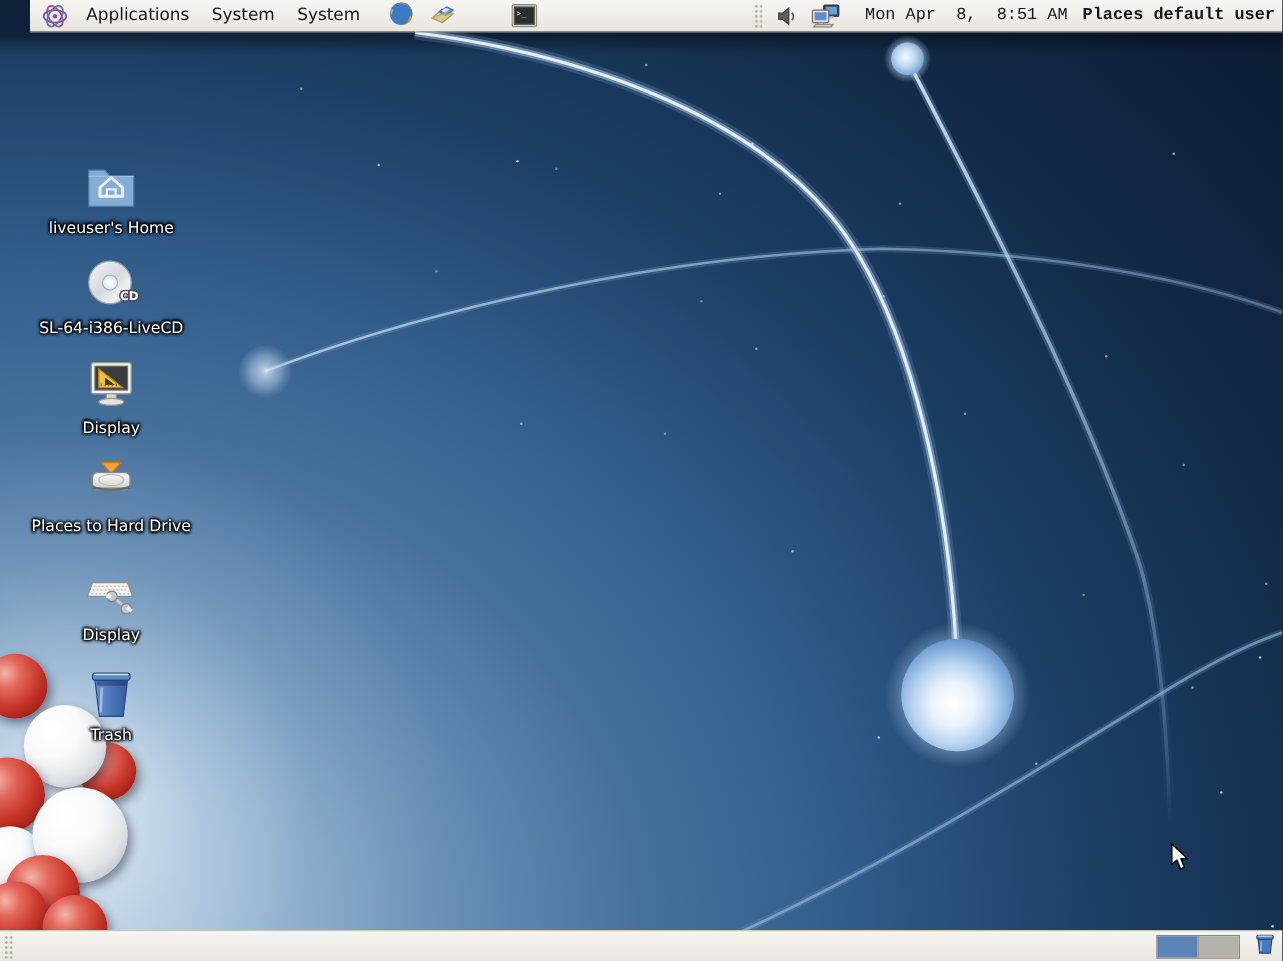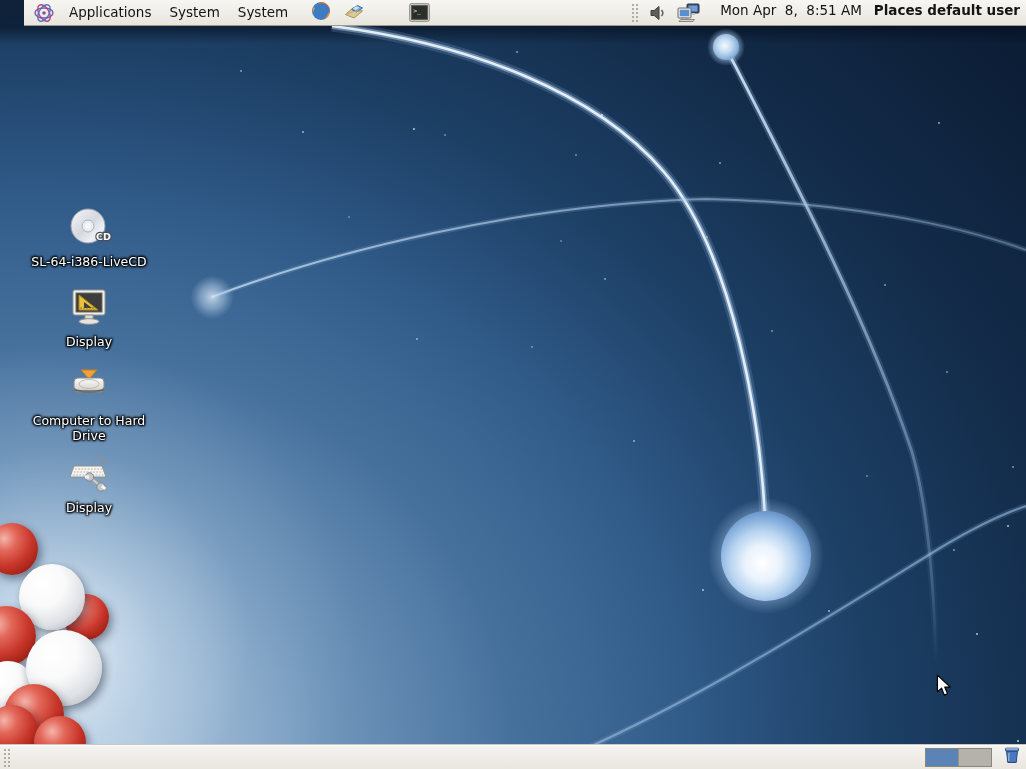--- a/index.html
+++ b/index.html
@@ -38,21 +38,21 @@
     text-shadow:1px 1px 2px #000, -1px 1px 2px #000, 1px -1px 2px #000, -1px -1px 2px #000, 0 0 3px #000;}
 
   
   .top-panel{position:absolute;top:0;left:0;right:0;height:25px;z-index:10;
     background:linear-gradient(#f8f6f2,#e8e5de);border-bottom:1px solid #a09a8e;
     display:flex;align-items:center;font-size:13.5px;color:#141414;margin-left:24px;}
   .menu{padding:0 9px;line-height:25px;}
   .panel-logo{margin:0 5px 0 9px;display:flex;align-items:center;}
   .launchers{display:flex;align-items:center;gap:11px;margin-left:13px;}
   .term-launch{margin-left:44px;display:flex;align-items:center;}
-  .panel-right{margin-left:auto;display:flex;}
+  .panel-right{margin-left:auto;display:flex;align-items:center;font-family:Liberation Mono, monospace;}
   .handle{width:8px;height:21px;margin:0 6px 0 0;
     background-image:radial-gradient(circle, #b3aea4 1px, rgba(0,0,0,0) 1.2px);
     background-size:4px 4px;background-position:1px 1px;}
   .status-icon{margin:0 4px;display:flex;align-items:center;}
   .clock{margin:0 12px 0 14px;white-space:pre;}
   .panel-user{font-weight:bold;margin-right:6px;white-space:pre;}
 
   .bottom-panel{position:absolute;left:0;right:0;bottom:0;height:24px;z-index:10;
     background:linear-gradient(#f6f4f0,#e9e6e0);border-top:1px solid #c9c5bc;
     box-shadow:inset 0 1px 0 #fdfcfa;display:flex;align-items:center;}
@@ -184,20 +184,29 @@
       <div class="sphere red" style="left: -24px; top: 606px; height: 60px; width: 60px;"></div>
       <div class="sphere white" style="left: -19px; top: 661px; height: 54px; width: 54px;"></div>
       <div class="sphere white" style="left: 26px; top: 630px; height: 76px; width: 76px;"></div>
       <div class="sphere red" style="left: 4px; top: 684px; height: 60px; width: 60px;"></div>
       <div class="sphere red" style="left: -14px; top: 705px; height: 52px; width: 52px;"></div>
       <div class="sphere red" style="left: 34px; top: 716px; height: 52px; width: 52px;"></div>
     </div>
 
 
 
+  <div class="dicon" style="top:125px">
+    <svg width="48" height="48" viewBox="0 0 48 48">
+      <path d="M6,11 h13 l4,5 h19 v24 h-36 z" fill="#84add7" stroke="#56799f"></path>
+      <path d="M6,16 h36" stroke="#9fc0e2" stroke-width="1"></path>
+      <path d="M15,32 v-7 l9,-8 9,8 v7 z" fill="none" stroke="#eaf2fb" stroke-width="2.4" stroke-linejoin="round"></path>
+      <rect x="20.5" y="26.5" width="7" height="5.5" fill="none" stroke="#eaf2fb" stroke-width="1.8"></rect>
+    </svg>
+    <div class="dlabel">liveuser's Home</div>
+  </div>
 
   <div class="dicon" style="top:205px">
     <svg width="48" height="48" viewBox="0 0 48 48">
       <defs>
         <linearGradient id="cdg" x1="0" y1="0" x2="1" y2="1">
           <stop offset="0" stop-color="#f4f6f8"></stop>
             <stop offset="0.5" stop-color="#d4d9df"></stop>
           <stop offset="0.75" stop-color="#eef1f4"></stop>
             <stop offset="1" stop-color="#c2c8cf"></stop>
         </linearGradient>
@@ -232,40 +241,57 @@
             <stop offset="0.7" stop-color="#dcdbd8"></stop>
             <stop offset="1" stop-color="#c4c3c0"></stop>
         </linearGradient>
       </defs>
       <path d="M16,6 L32,6 L24,15 Z" fill="#f2a23c" stroke="#c47c18" stroke-linejoin="round"></path>
       <rect x="9" y="14" width="30" height="14" rx="4" fill="url(#hdg)" stroke="#8a8a88"></rect>
       <ellipse cx="24" cy="20" rx="10" ry="4.5" fill="none" stroke="#bdbbb7"></ellipse>
       <path d="M9,25 a15,4 0 0 0 30,0 v-2 a15,4 0 0 1 -30,0 z" fill="#70706e"></path>
       <path d="M9,26.5 h30" stroke="#55555399" stroke-width="1"></path>
     </svg>
-    <div class="dlabel">Computer to Hard Drive</div>
+    <div class="dlabel">Places to Hard Drive</div>
   </div>
 
   <div class="dicon" style="top:451px">
     <svg width="48" height="48" viewBox="0 0 48 48">
       <path d="M29,9 q5,-5 9,-1 q3,3 -2,5" fill="none" stroke="#8a9098" stroke-width="1.4"></path>
       <path d="M9,15 L37,15 L41,26 L5,26 Z" fill="#f5f4f1" stroke="#8f8f8d"></path>
       <path d="M10,18 h27 M9,21 h29 M8,24 h31" stroke="#c4c2bc" stroke-width="1.3" stroke-dasharray="1.6 1.6"></path>
       <g>
         <path d="M26,27 L34,34" stroke="#9aa0a6" stroke-width="4.5" stroke-linecap="round"></path>
         <path d="M26,27 L34,34" stroke="#c9cdd1" stroke-width="2" stroke-linecap="round"></path>
         <circle cx="24.5" cy="26" r="4.2" fill="#c3c7cb" stroke="#7e848a"></circle>
         <rect x="20" y="24.4" width="4" height="3.2" fill="#f5f4f1" stroke="none"></rect>
         <circle cx="36" cy="36" r="4.2" fill="#c3c7cb" stroke="#7e848a"></circle>
         <rect x="36.5" y="34.5" width="4.5" height="3" fill="#f5f4f1" stroke="none" transform="rotate(40 38 36)"></rect>
       </g>
     </svg>
     <div class="dlabel">Display</div>
   </div>
 
+  <div class="dicon" style="top:531px">
+    <svg width="48" height="48" viewBox="0 0 48 48">
+      <defs>
+        <linearGradient id="trg" x1="0" y1="0" x2="1" y2="0">
+          <stop offset="0" stop-color="#6793d2"></stop>
+            <stop offset="0.5" stop-color="#4a77ba"></stop>
+            <stop offset="1" stop-color="#35599c"></stop>
+        </linearGradient>
+      </defs>
+      <path d="M11,13 L37,13 L33.5,42 L14.5,42 Z" fill="url(#trg)" stroke="#27497e"></path>
+      <path d="M12,13 h24 l-0.6,4.5 h-22.8 z" fill="rgba(15,35,75,0.38)"></path>
+      <rect x="9" y="7.5" width="30" height="5.5" rx="2" fill="#5d89cc" stroke="#27497e"></rect>
+      <path d="M10,8.6 h28" stroke="#cfdff2" stroke-width="1.3"></path>
+      <path d="M16.5,19 L15.5,39" stroke="rgba(255,255,255,0.45)" stroke-width="2"></path>
+    </svg>
+    <div class="dlabel">Trash</div>
+  </div>
 
   <div class="top-panel">
     <span class="panel-logo">
       <svg width="22" height="22" viewBox="0 0 22 22">
         <g fill="none" stroke-width="1.4">
           <ellipse cx="11" cy="11" rx="9" ry="5" stroke="#7a55b0"></ellipse>
           <ellipse cx="11" cy="11" rx="9" ry="5" stroke="#b04878" transform="rotate(60 11 11)"></ellipse>
           <ellipse cx="11" cy="11" rx="9" ry="5" stroke="#5570c0" transform="rotate(120 11 11)"></ellipse>
         </g>
         <circle cx="11" cy="11" r="1.8" fill="#8a50a8"></circle>

